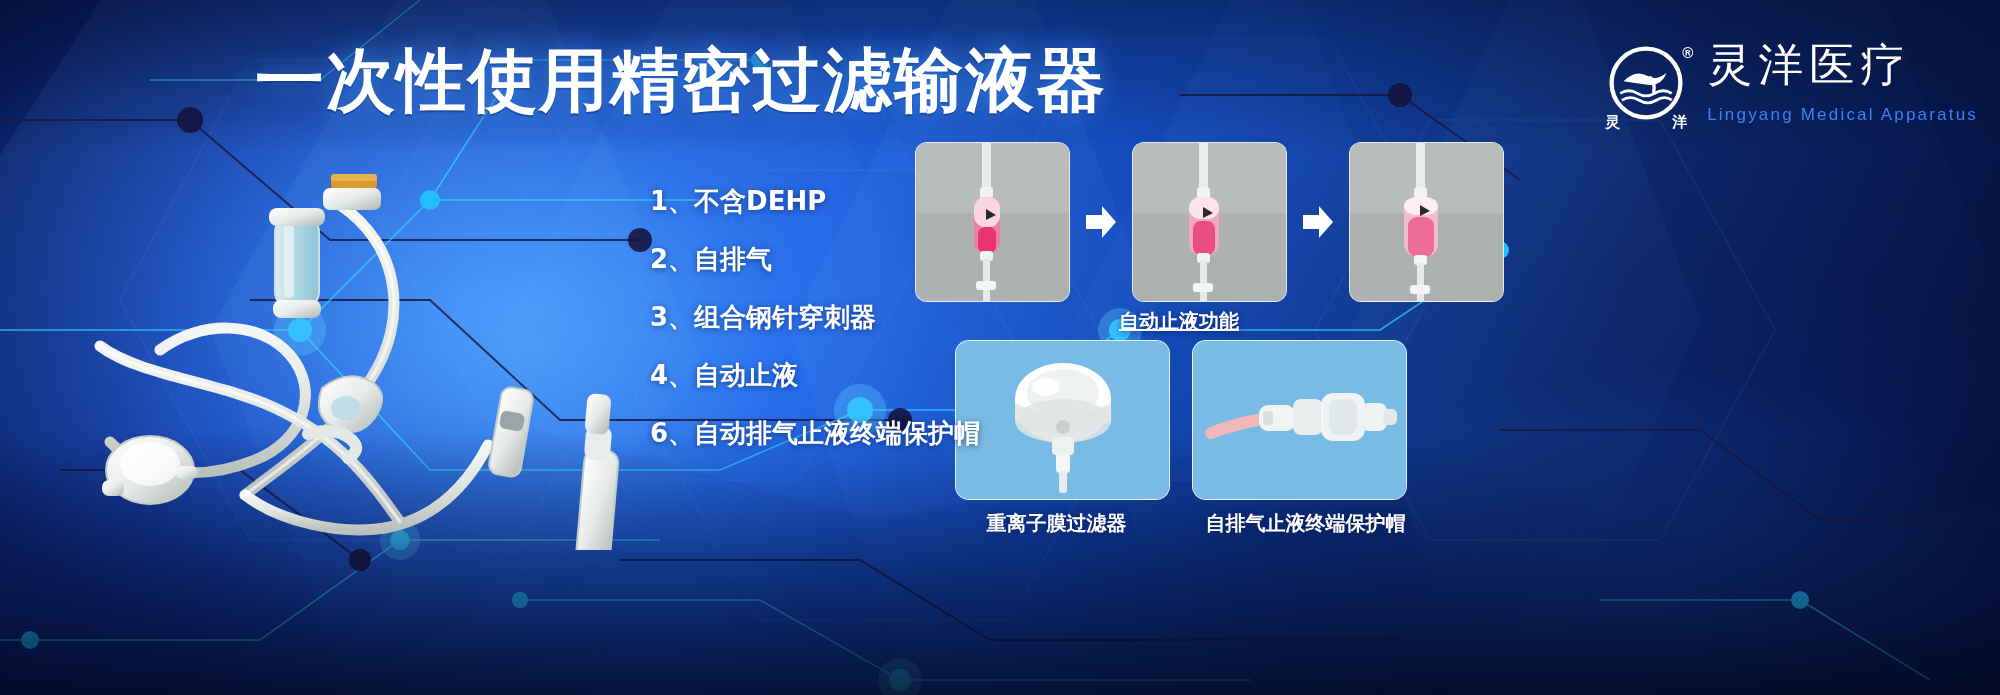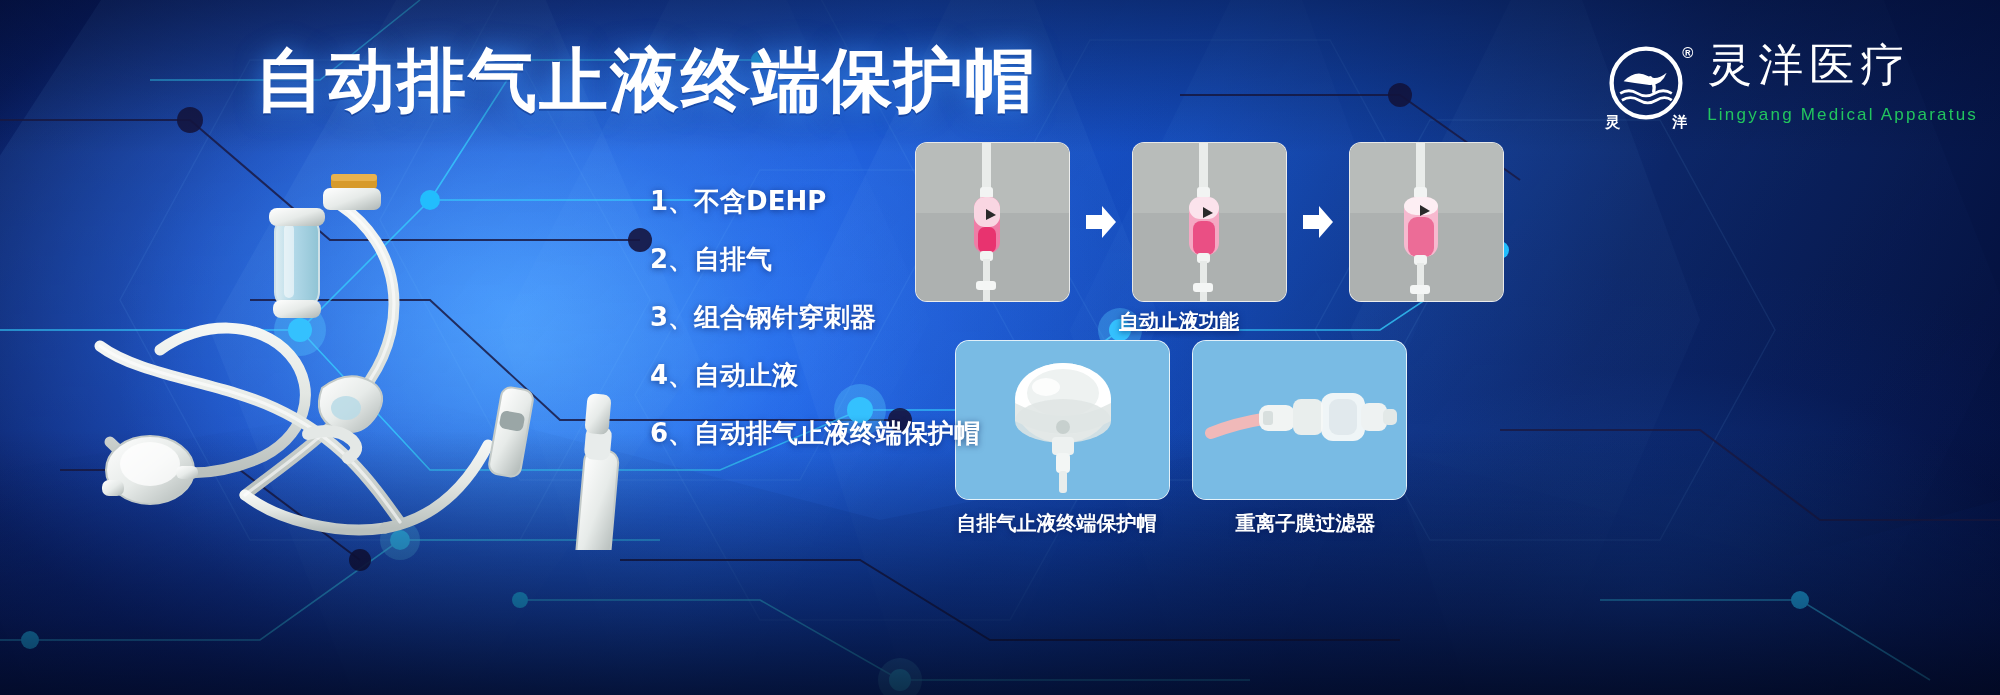--- a/index.html
+++ b/index.html
@@ -86,21 +86,21 @@
     display:flex; justify-content:space-between;
     font-size:15px; color:#fff; font-weight:bold; padding:0 2px;
   }
   .brand-txt{ display:flex; flex-direction:column; gap:16px; }
   .brand-cn{
     font-size:45px; line-height:1.05; color:#fff; font-weight:normal;
     letter-spacing:6px;
     font-family:"DejaVu Sans","Liberation Sans",sans-serif;
   }
   .brand-en{
-    font-size:17px; color:#22c55e; letter-spacing:2.2px; text-align:center;
+    font-size:17px; color:#3b82f6; letter-spacing:2.2px; text-align:center;
     font-family:"Liberation Sans",sans-serif;
   }
 
   
   .features{
     position:absolute; left:650px; top:172px; z-index:12;
     display:flex; flex-direction:column;
   }
   .feature{
     color:#ffffff; font-weight:bold;
@@ -243,21 +243,21 @@
       <circle cx="860" cy="410" r="26"></circle>
       <circle cx="1120" cy="330" r="22"></circle>
       <circle cx="400" cy="540" r="20"></circle>
       <circle cx="900" cy="680" r="22"></circle>
     </g>
   </svg>
 
   <div class="vignette-top"></div>
   <div class="vignette"></div>
 
-  <div class="title">自动排气止液终端保护帽</div>
+  <div class="title">一次性使用精密过滤输液器</div>
 
   <div class="logo-block">
     <div class="logo-mark">
       <svg width="86" height="86" viewBox="0 0 100 100">
         <circle cx="50" cy="50" r="40" fill="none" stroke="#ffffff" stroke-width="5"></circle>
         <path d="M20,62 q10,-6 20,0 q10,6 20,0 q10,-6 20,0" fill="none" stroke="#fff" stroke-width="3.2"></path>
         <path d="M22,70 q10,-6 20,0 q10,6 20,0 q10,-6 18,0" fill="none" stroke="#fff" stroke-width="3.2"></path>
         <path d="M24,48 q14,-14 28,-6 q10,6 22,-4 q-6,16 -22,14 q-16,-2 -28,-4 z" fill="#ffffff"></path>
         <path d="M55,44 q6,6 4,16" fill="none" stroke="#fff" stroke-width="4" stroke-linecap="round"></path>
       </svg>
@@ -440,22 +440,22 @@
         <rect x="128" y="52" width="44" height="48" rx="12" fill="#f6f8f8" opacity=".95"></rect>
         <rect x="136" y="58" width="28" height="36" rx="9" fill="#dde6ea" opacity=".8"></rect>
         <rect x="168" y="62" width="26" height="28" rx="8" fill="#eef2f2"></rect>
         <rect x="190" y="68" width="14" height="16" rx="5" fill="#e3e9e8"></rect>
         <rect x="70" y="70" width="10" height="14" rx="3" fill="#d8dfde"></rect>
       </svg>
     </div>
   </div>
 
   <div class="caps-bottom">
+    <div class="cap-b">重离子膜过滤器</div>
     <div class="cap-b">自排气止液终端保护帽</div>
-    <div class="cap-b">重离子膜过滤器</div>
   </div>
 
   <div class="features">
     <div class="feature">1、不含DEHP</div>
     <div class="feature">2、自排气</div>
     <div class="feature">3、组合钢针穿刺器</div>
     <div class="feature">4、自动止液</div>
     <div class="feature">6、自动排气止液终端保护帽</div>
   </div>
 

